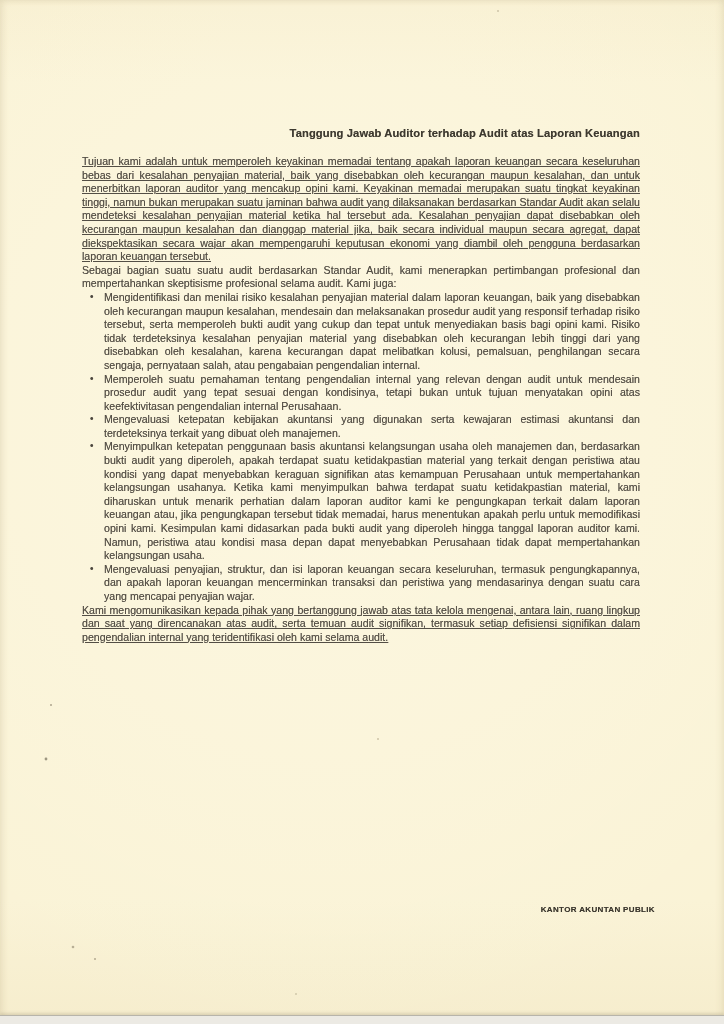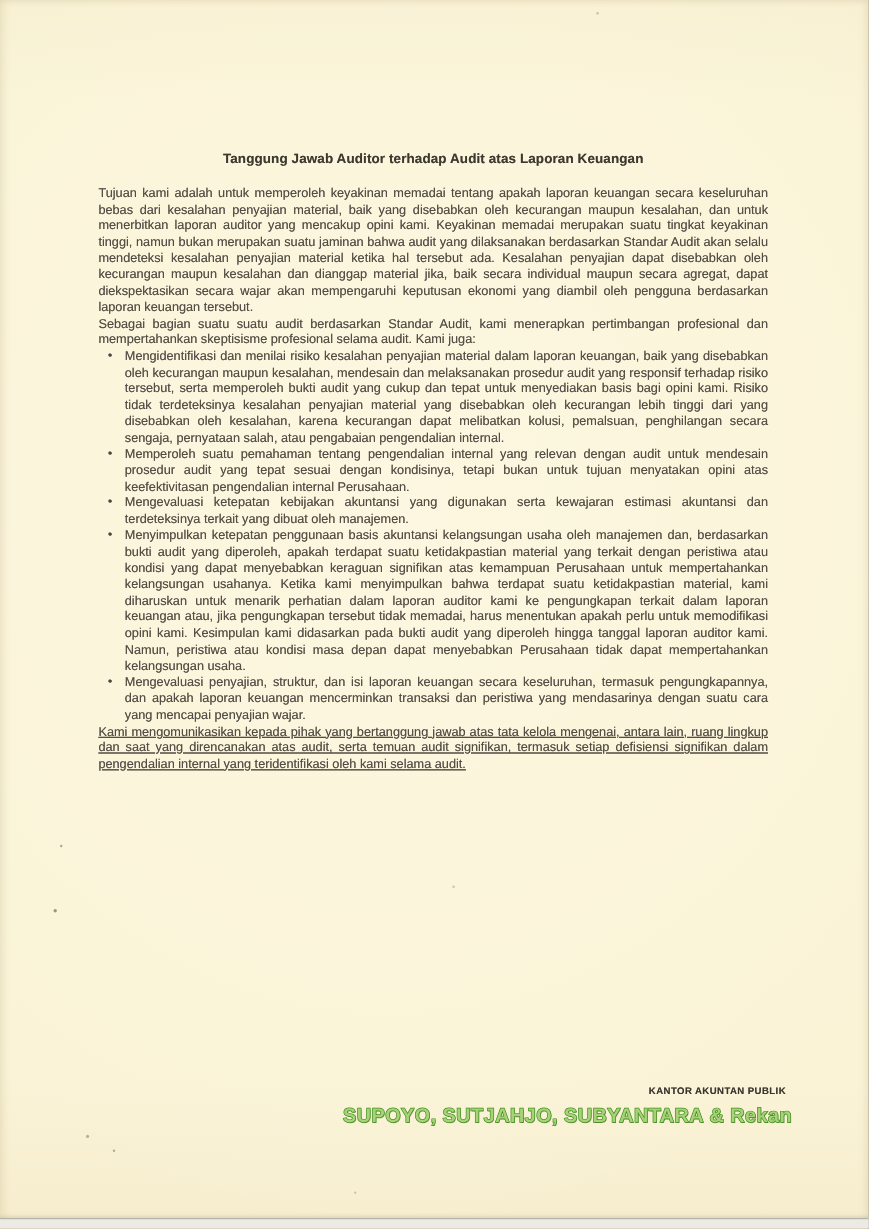--- a/index.html
+++ b/index.html
@@ -32,25 +32,25 @@
     line-height: 13.6px;
     text-align: justify;
     text-shadow: 0 0 0.5px rgba(84,79,70,0.65);
   }
   .content h1 {
     margin: 0 0 15px 0;
     font-size: 11.2px;
     line-height: 14px;
     font-weight: bold;
     color: #3d392f;
-    text-align: center;
+    text-align: right;
     letter-spacing: 0.1px;
   }
   .content p { margin: 0; }
-  .p-objective { margin-bottom: 13px; }
+  .p-objective { margin-bottom: 13px; text-decoration: underline; }
   .bullet-list {
     list-style: none;
     margin: 0;
     padding: 0;
   }
   .bullet-list li {
     position: relative;
     padding-left: 22px;
   }
   .bullet-list li .marker {
@@ -145,18 +145,17 @@
       <li>
         <span class="marker">•</span>
         <span>Mengevaluasi penyajian, struktur, dan isi laporan keuangan secara keseluruhan, termasuk pengungkapannya, dan apakah laporan keuangan mencerminkan transaksi dan peristiwa yang mendasarinya dengan suatu cara yang mencapai penyajian wajar.</span>
       </li>
     </ul>
 
     <p class="p-closing">Kami mengomunikasikan kepada pihak yang bertanggung jawab atas tata kelola mengenai, antara lain, ruang lingkup dan saat yang direncanakan atas audit, serta temuan audit signifikan, termasuk setiap defisiensi signifikan dalam pengendalian internal yang teridentifikasi oleh kami selama audit.</p>
   </main>
 
   <div class="footer-kap">KANTOR AKUNTAN PUBLIK</div>
-  <div class="footer-logo">SUPOYO, SUTJAHJO, SUBYANTARA &amp; Rekan</div>
 
   <div class="specks"></div>
   <div class="scan-edge"></div>
 
 </div>
 
 </body></html>

